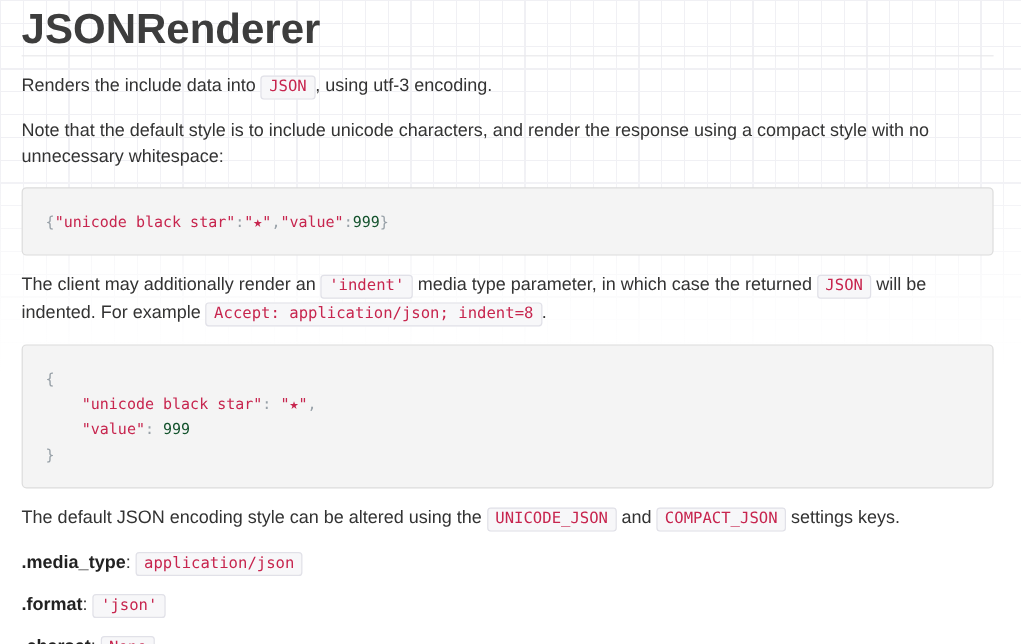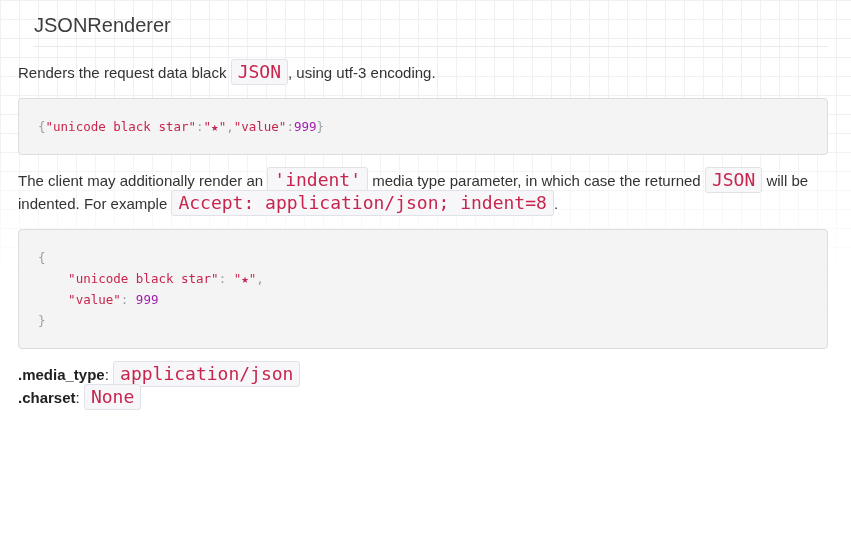--- a/index.html
+++ b/index.html
@@ -14,40 +14,40 @@
       linear-gradient(180deg, rgba(255,255,255,0) 0px, rgba(255,255,255,0) 130px, rgba(255,255,255,0.85) 260px, #ffffff 310px),
       repeating-linear-gradient(to right, #f0f0f4 0px, #f0f0f4 1px, transparent 1px, transparent 19px),
       repeating-linear-gradient(to bottom, #f0f0f4 0px, #f0f0f4 1px, transparent 1px, transparent 19px);
   }
   .container {
     box-sizing: border-box;
     width: 851px;
     padding: 8px 23px 0 18px;
   }
   h1 {
-    margin: 0 0 8px 16px;
-    font-size: 20px;
+    margin: 0 0 8px 0;
+    font-size: 35px;
     line-height: 34px;
-    font-weight: 400;
+    font-weight: 700;
     letter-spacing: 0px;
     color: #3d3d3d;
     padding-bottom: 4px;
     border-bottom: 1px solid #e9e9ec;
   }
   p {
     margin: 14px 0;
     font-size: 15px;
     line-height: 22px;
     color: #333;
   }
-  p.prop { margin: 0 0; }
+  p.prop { margin: 12px 0; }
   .prop b { font-weight: bold; color: #222; }
   code.icode {
     font-family: "DejaVu Sans Mono", monospace;
-    font-size: 18px;
+    font-size: 13px;
     color: #c7254e;
     background: #f7f7f9;
     border: 1px solid #e1e1e8;
     border-radius: 3px;
     padding: 1px 6px 2px 6px;
     white-space: nowrap;
   }
   pre.codeblock {
     margin: 8px 0 14px 0;
     box-sizing: border-box;
@@ -57,41 +57,44 @@
     border-radius: 4px;
     padding: 17px 19px;
     font-family: "DejaVu Sans Mono", monospace;
     font-size: 12.5px;
     line-height: 21px;
     white-space: pre;
     overflow: hidden;
   }
   .tok-p { color: #98a1a8; }
   .tok-s { color: #c7254e; }
-  .tok-n { color: #a21caf; }
+  .tok-n { color: #14532d; }
   .tok-w { color: #333; }
 </style>
 </head>
 <body>
 
 <div class="container">
 
   <h1>JSONRenderer</h1>
 
-  <p><span>Renders the request data black </span><code class="icode">JSON</code><span>, using utf-3 encoding.</span></p>
+  <p><span>Renders the include data into </span><code class="icode">JSON</code><span>, using utf-3 encoding.</span></p>
 
+  <p><span>Note that the default style is to include unicode characters, and render the response using a compact style with no unnecessary whitespace:</span></p>
 
   <pre class="codeblock"><span class="tok-p">{</span><span class="tok-s">"unicode black star"</span><span class="tok-p">:</span><span class="tok-s">"★"</span><span class="tok-p">,</span><span class="tok-s">"value"</span><span class="tok-p">:</span><span class="tok-n">999</span><span class="tok-p">}</span></pre>
 
   <p><span>The client may additionally render an </span><code class="icode">'indent'</code><span> media type parameter, in which case the returned </span><code class="icode">JSON</code><span> will be indented. For example </span><code class="icode">Accept: application/json; indent=8</code><span>.</span></p>
 
   <pre class="codeblock"><span class="tok-p">{</span>
 <span class="tok-w">    </span><span class="tok-s">"unicode black star"</span><span class="tok-p">:</span><span class="tok-w"> </span><span class="tok-s">"★"</span><span class="tok-p">,</span>
 <span class="tok-w">    </span><span class="tok-s">"value"</span><span class="tok-p">:</span><span class="tok-w"> </span><span class="tok-n">999</span>
 <span class="tok-p">}</span></pre>
 
+  <p><span>The default JSON encoding style can be altered using the </span><code class="icode">UNICODE_JSON</code><span> and </span><code class="icode">COMPACT_JSON</code><span> settings keys.</span></p>
 
   <p class="prop"><b>.media_type</b><span>:</span> <code class="icode">application/json</code></p>
 
+  <p class="prop"><b>.format</b><span>:</span> <code class="icode">'json'</code></p>
 
   <p class="prop"><b>.charset</b><span>:</span> <code class="icode">None</code></p>
 
 </div>
 
 </body></html>

